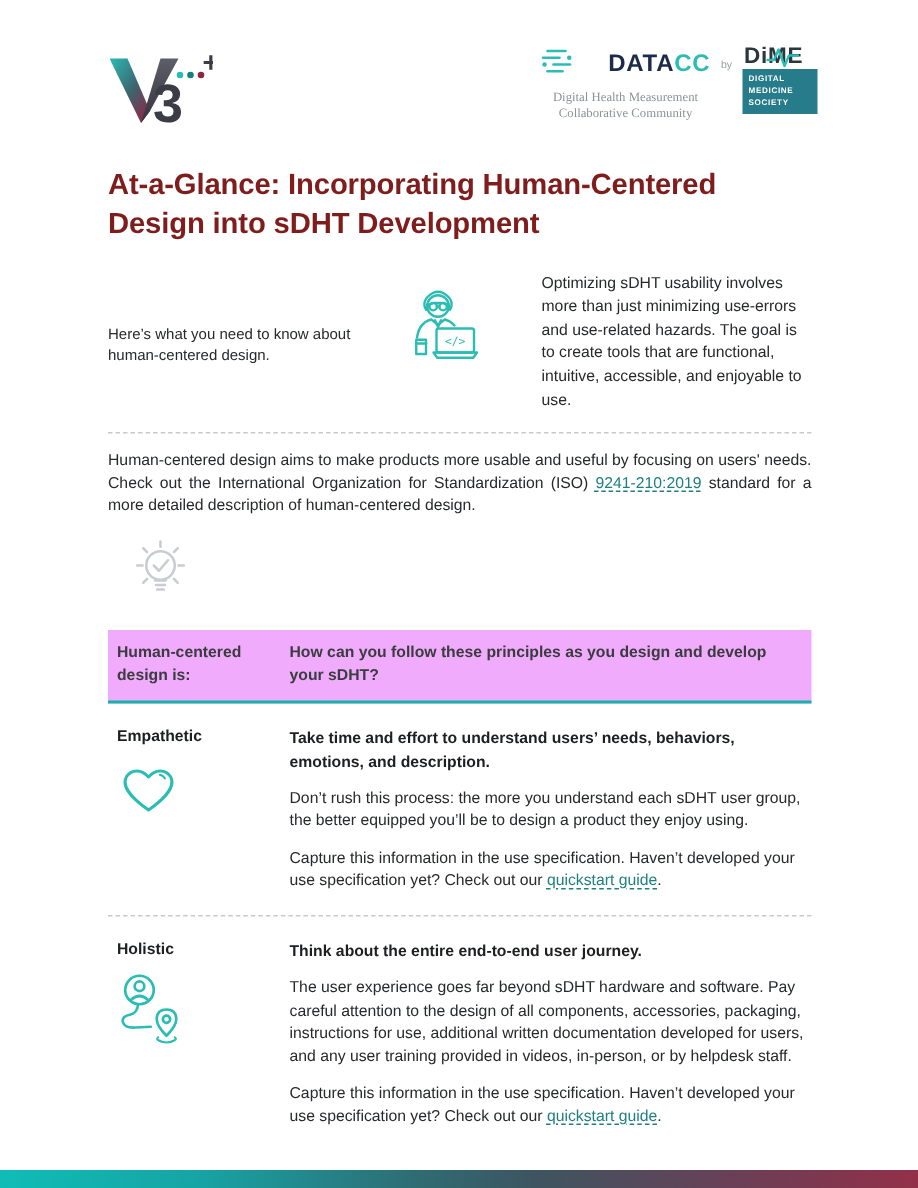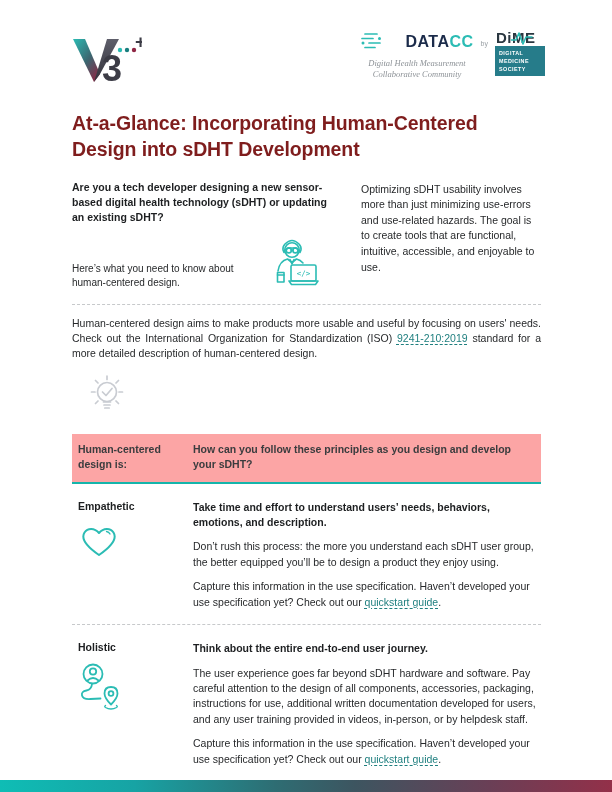--- a/index.html
+++ b/index.html
@@ -12,21 +12,21 @@
   .content { padding:0 71px 0 72px; }
 
   
   .header { display:flex; justify-content:space-between; align-items:flex-start; padding:30px 67px 0 72px; }
   .v3-logo { width:70px; height:56px; }
   .header-right { display:flex; align-items:flex-start; gap:7px; }
   .datacc { text-align:center; }
   .datacc-top { display:flex; align-items:center; gap:23px; justify-content:center; }
   .datacc-name { font-size:16px; font-weight:bold; letter-spacing:.5px; color:#1b2b4a; }
   .datacc-name .cc { color:#2bbcb4; text-transform:uppercase; font-weight:600; }
-  .datacc-tagline { margin-top:4px; font-family:"Liberation Serif","DejaVu Serif",serif; font-style:italic; font-size:8.5px; line-height:1.35; color:#8d9297; }
+  .datacc-tagline { margin-top:4px; font-family:"Liberation Serif","DejaVu Serif",serif; font-size:8.5px; line-height:1.35; color:#8d9297; }
   .by { font-size:7px; color:#9aa0a5; margin-top:10px; }
   .dime { width:50px; }
   .dime-name { position:relative; font-size:15px; font-weight:bold; color:#2a3740; letter-spacing:.5px; line-height:1; padding-left:1px; }
   .dime-pulse { position:absolute; left:16px; top:1px; }
   .dime-box { margin-top:1px; background:#267c8a; color:#ffffff; font-size:5.4px; font-weight:bold; letter-spacing:.45px; line-height:1.5; padding:3px 0 3px 4px; }
 
   
   h1.title { margin:25px 0 0 0; font-size:19.5px; line-height:1.33; letter-spacing:-.1px; color:#7f1d1d; font-weight:700; }
 
   
@@ -46,21 +46,21 @@
   .hcd { margin:11px 0 0 0; font-size:10.5px; line-height:1.45; text-align:justify; }
   a.doc-link { color:#1f7f7f; text-decoration:underline dashed; text-underline-offset:2px; text-decoration-thickness:1px;margin-top:47px; }
 
   
   .note-row { display:flex; margin-top:9px; align-items:flex-start; }
   .note { margin:0; width:424px; font-style:italic; font-size:10.5px; line-height:1.5; color:#2b2d2f; }
   .bulb-icon { margin-left:13px; margin-top:2px; }
 
   
   .ptable { margin-top:12px; }
-  .thead { display:grid; grid-template-columns:121px 1fr; background:#fca5a5; border-bottom:2.5px solid #14b5ab; padding:8px 8px 9px 0; }
+  .thead { display:grid; grid-template-columns:121px 1fr; background:#f0abfc; border-bottom:2.5px solid #14b5ab; padding:8px 8px 9px 0; }
   .thead > div { font-weight:bold; font-size:10.5px; line-height:1.45; color:#3a3c3e; }
   .th1 { padding-left:6px; }
   .trow { display:grid; grid-template-columns:121px 1fr; padding:16px 0 14px 0; }
   .tlabel { padding-left:6px; }
   .tlabel .rl { font-weight:bold; font-size:10.5px; color:#1d1f21; }
   .tlabel .ricon { margin-top:10px; }
   .tcontent p { margin:0 0 0 0; font-size:10.5px; line-height:1.47; }
   .tcontent p.lead { font-weight:bold; color:#1d1f21; }
   .tcontent p + p { margin-top:9px; }
 
@@ -136,21 +136,20 @@
         </div>
       </div>
     </div>
   </header>
 
   <div class="content">
     <h1 class="title">At-a-Glance: Incorporating Human-Centered Design into sDHT Development</h1>
 
     <section class="intro">
       <div class="intro-left">
-        <p class="q">Are you a tech developer designing a new sensor-based digital health technology (sDHT) or updating an existing sDHT?</p>
         <div class="followup-row">
           <p>Here’s what you need to know about human-centered design.</p>
           <span class="dev-icon">
             <svg width="58" height="52" viewBox="0 0 58 52" fill="none" stroke="#2bbcb4" stroke-width="1.6" stroke-linecap="round" stroke-linejoin="round">
               <path d="M21 9 q7 -7 14 0 q2.5 2.5 2 6 l-1 2.5 q-1 -4.5 -6.5 -4.5 h-3 q-5.5 0 -6.5 4.5 l-1 -2.5 q-0.5 -3.5 2 -6 z"></path>
               <circle cx="28" cy="15" r="7.2"></circle>
               <circle cx="24.8" cy="15.4" r="2.5"></circle>
               <circle cx="31.4" cy="15.4" r="2.5"></circle>
               <line x1="27.3" y1="15.4" x2="28.9" y2="15.4"></line>
               <path d="M14 36 q1.5 -10 9.5 -12 l4.5 3.5 4.5 -3.5 q4 1 6.5 4"></path>

